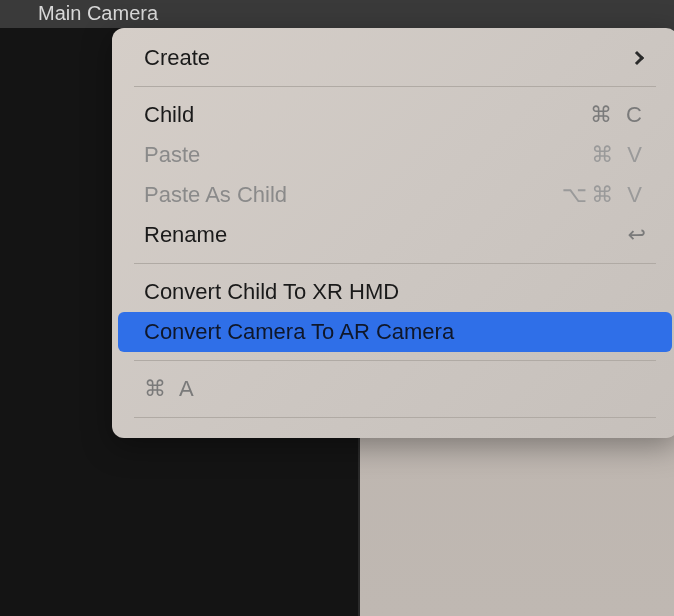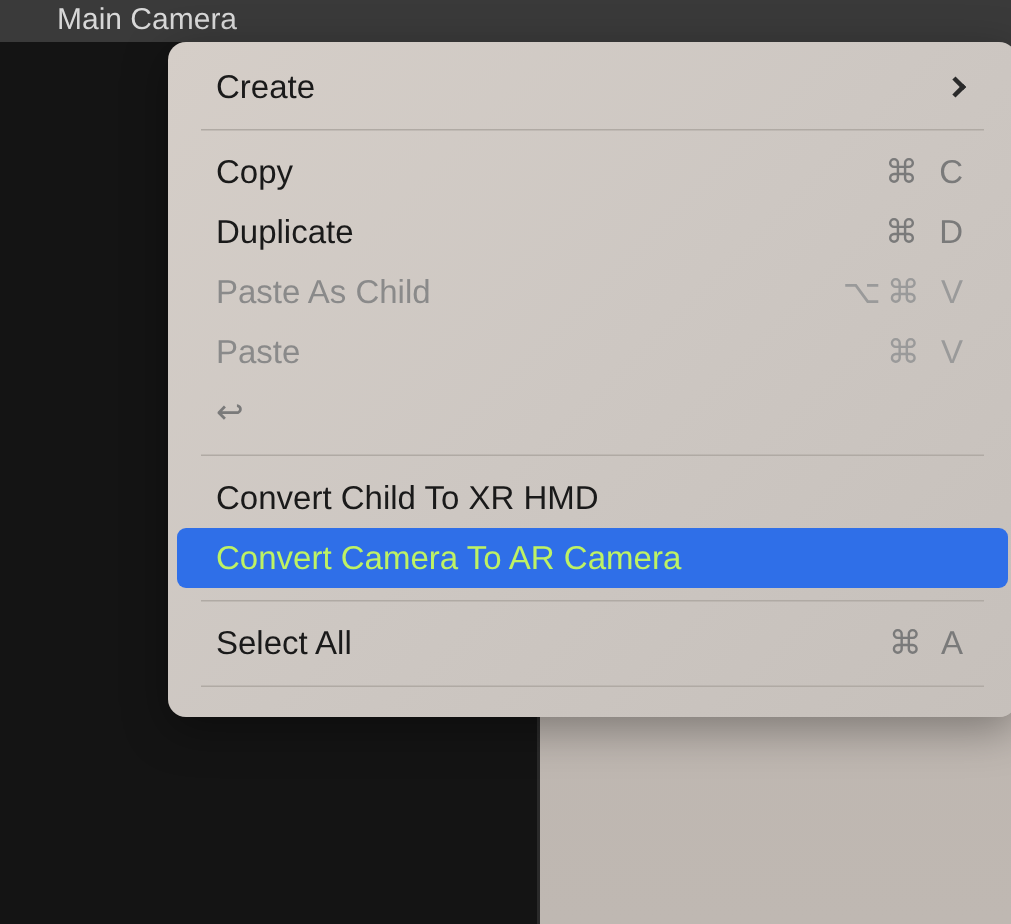--- a/index.html
+++ b/index.html
@@ -67,21 +67,21 @@
       color: #1a1a1a;
       cursor: default;
       margin: 0 6px;
       border-radius: 6px;
     }
     .menu-item.disabled {
       color: #8a8a8a;
     }
     .menu-item.highlighted {
       background: #2f6fe8;
-      color: #bef264;
+      color: #0f172a;
       margin: 0 6px;
     }
     .menu-item-label {
       flex: 1;
     }
     .menu-item-shortcut {
       color: #7a7a7a;
       font-size: 22px;
       letter-spacing: 4px;
       display: flex;
@@ -127,57 +127,53 @@
 <div class="context-menu">
 
   <div class="menu-item">
     <span class="menu-item-label">Create</span>
     <span class="chevron-right"></span>
   </div>
 
   <div class="menu-divider"></div>
 
   <div class="menu-item">
-    <span class="menu-item-label">Copy</span>
+    <span class="menu-item-label">Child</span>
     <span class="menu-item-shortcut">⌘ C</span>
   </div>
 
-  <div class="menu-item">
-    <span class="menu-item-label">Duplicate</span>
-    <span class="menu-item-shortcut">⌘ D</span>
+
+
+  <div class="menu-item disabled">
+    <span class="menu-item-label">Paste</span>
+    <span class="menu-item-shortcut">⌘ V</span>
   </div>
-
 
   <div class="menu-item disabled">
     <span class="menu-item-label">Paste As Child</span>
     <span class="menu-item-shortcut">⌥⌘ V</span>
   </div>
 
-  <div class="menu-item disabled">
-    <span class="menu-item-label">Paste</span>
-    <span class="menu-item-shortcut">⌘ V</span>
-  </div>
-
   <div class="menu-item">
+    <span class="menu-item-label">Rename</span>
     <span class="return-icon">↩</span>
   </div>
 
   <div class="menu-divider"></div>
 
   <div class="menu-item">
     <span class="menu-item-label">Convert Child To XR HMD</span>
   </div>
 
   <div class="menu-item highlighted">
     <span class="menu-item-label">Convert Camera To AR Camera</span>
   </div>
 
   <div class="menu-divider"></div>
 
   <div class="menu-item">
-    <span class="menu-item-label">Select All</span>
     <span class="menu-item-shortcut">⌘ A</span>
   </div>
 
   <div class="menu-divider"></div>
 
 
 </div>
 
 </body></html>

